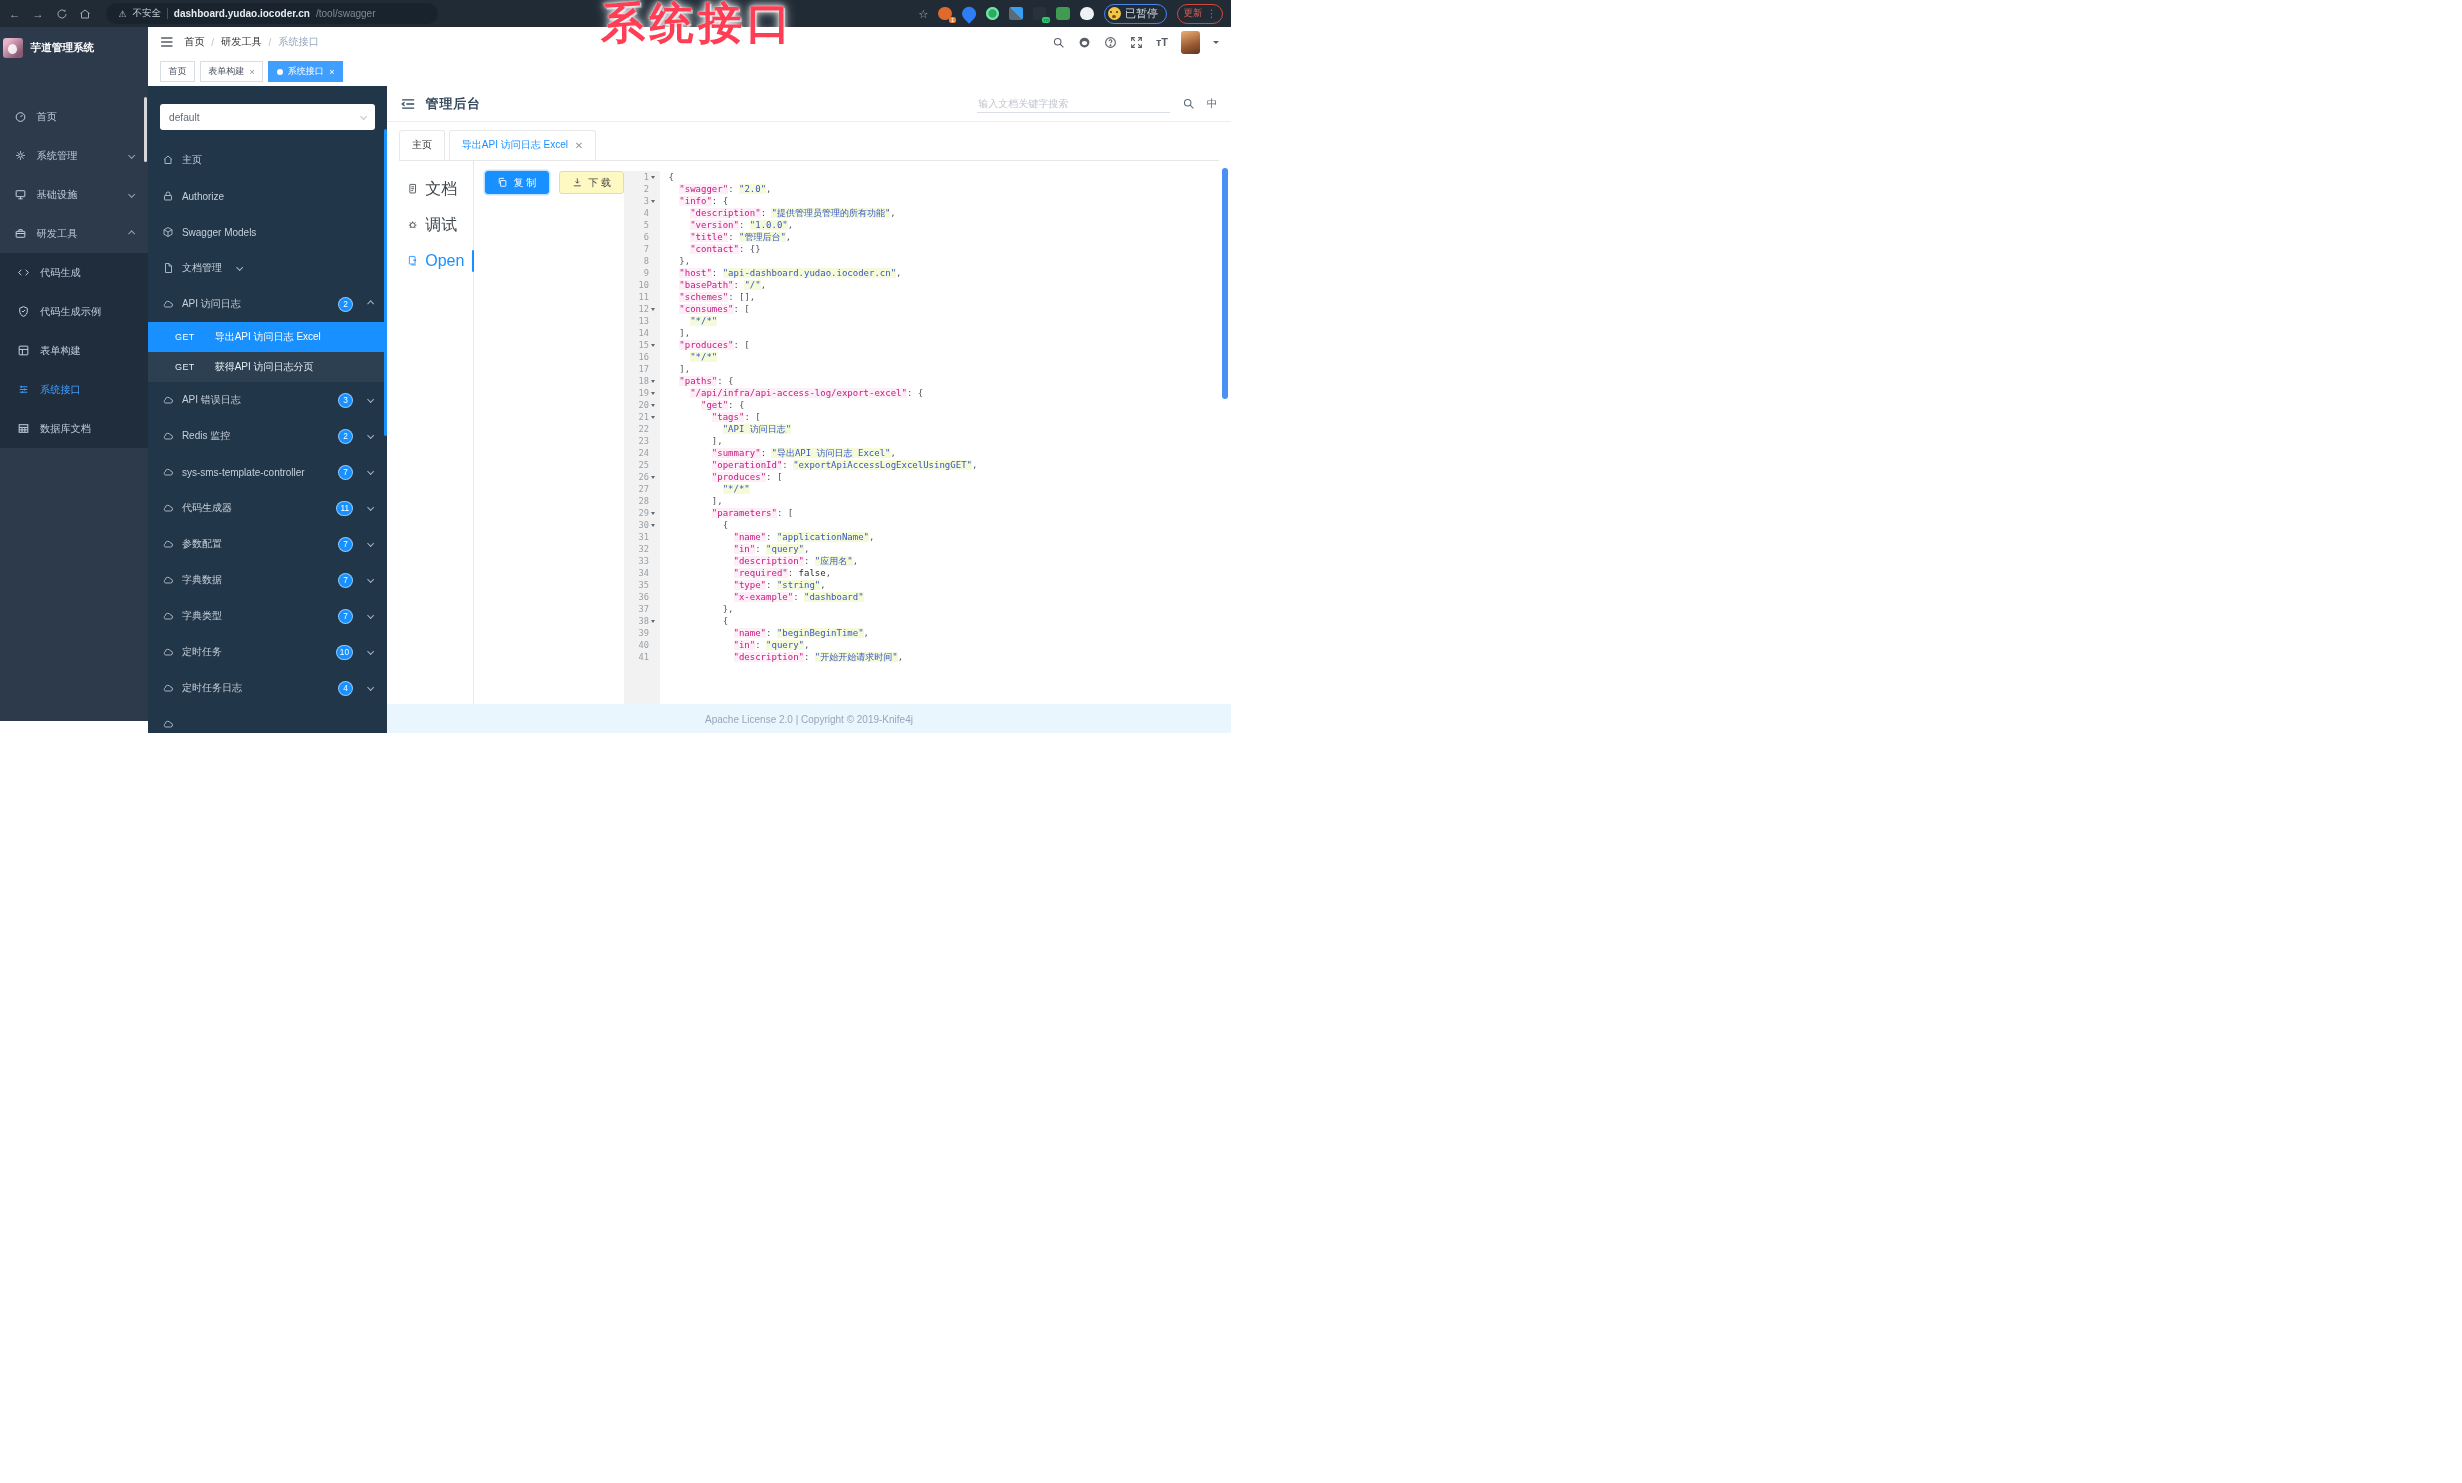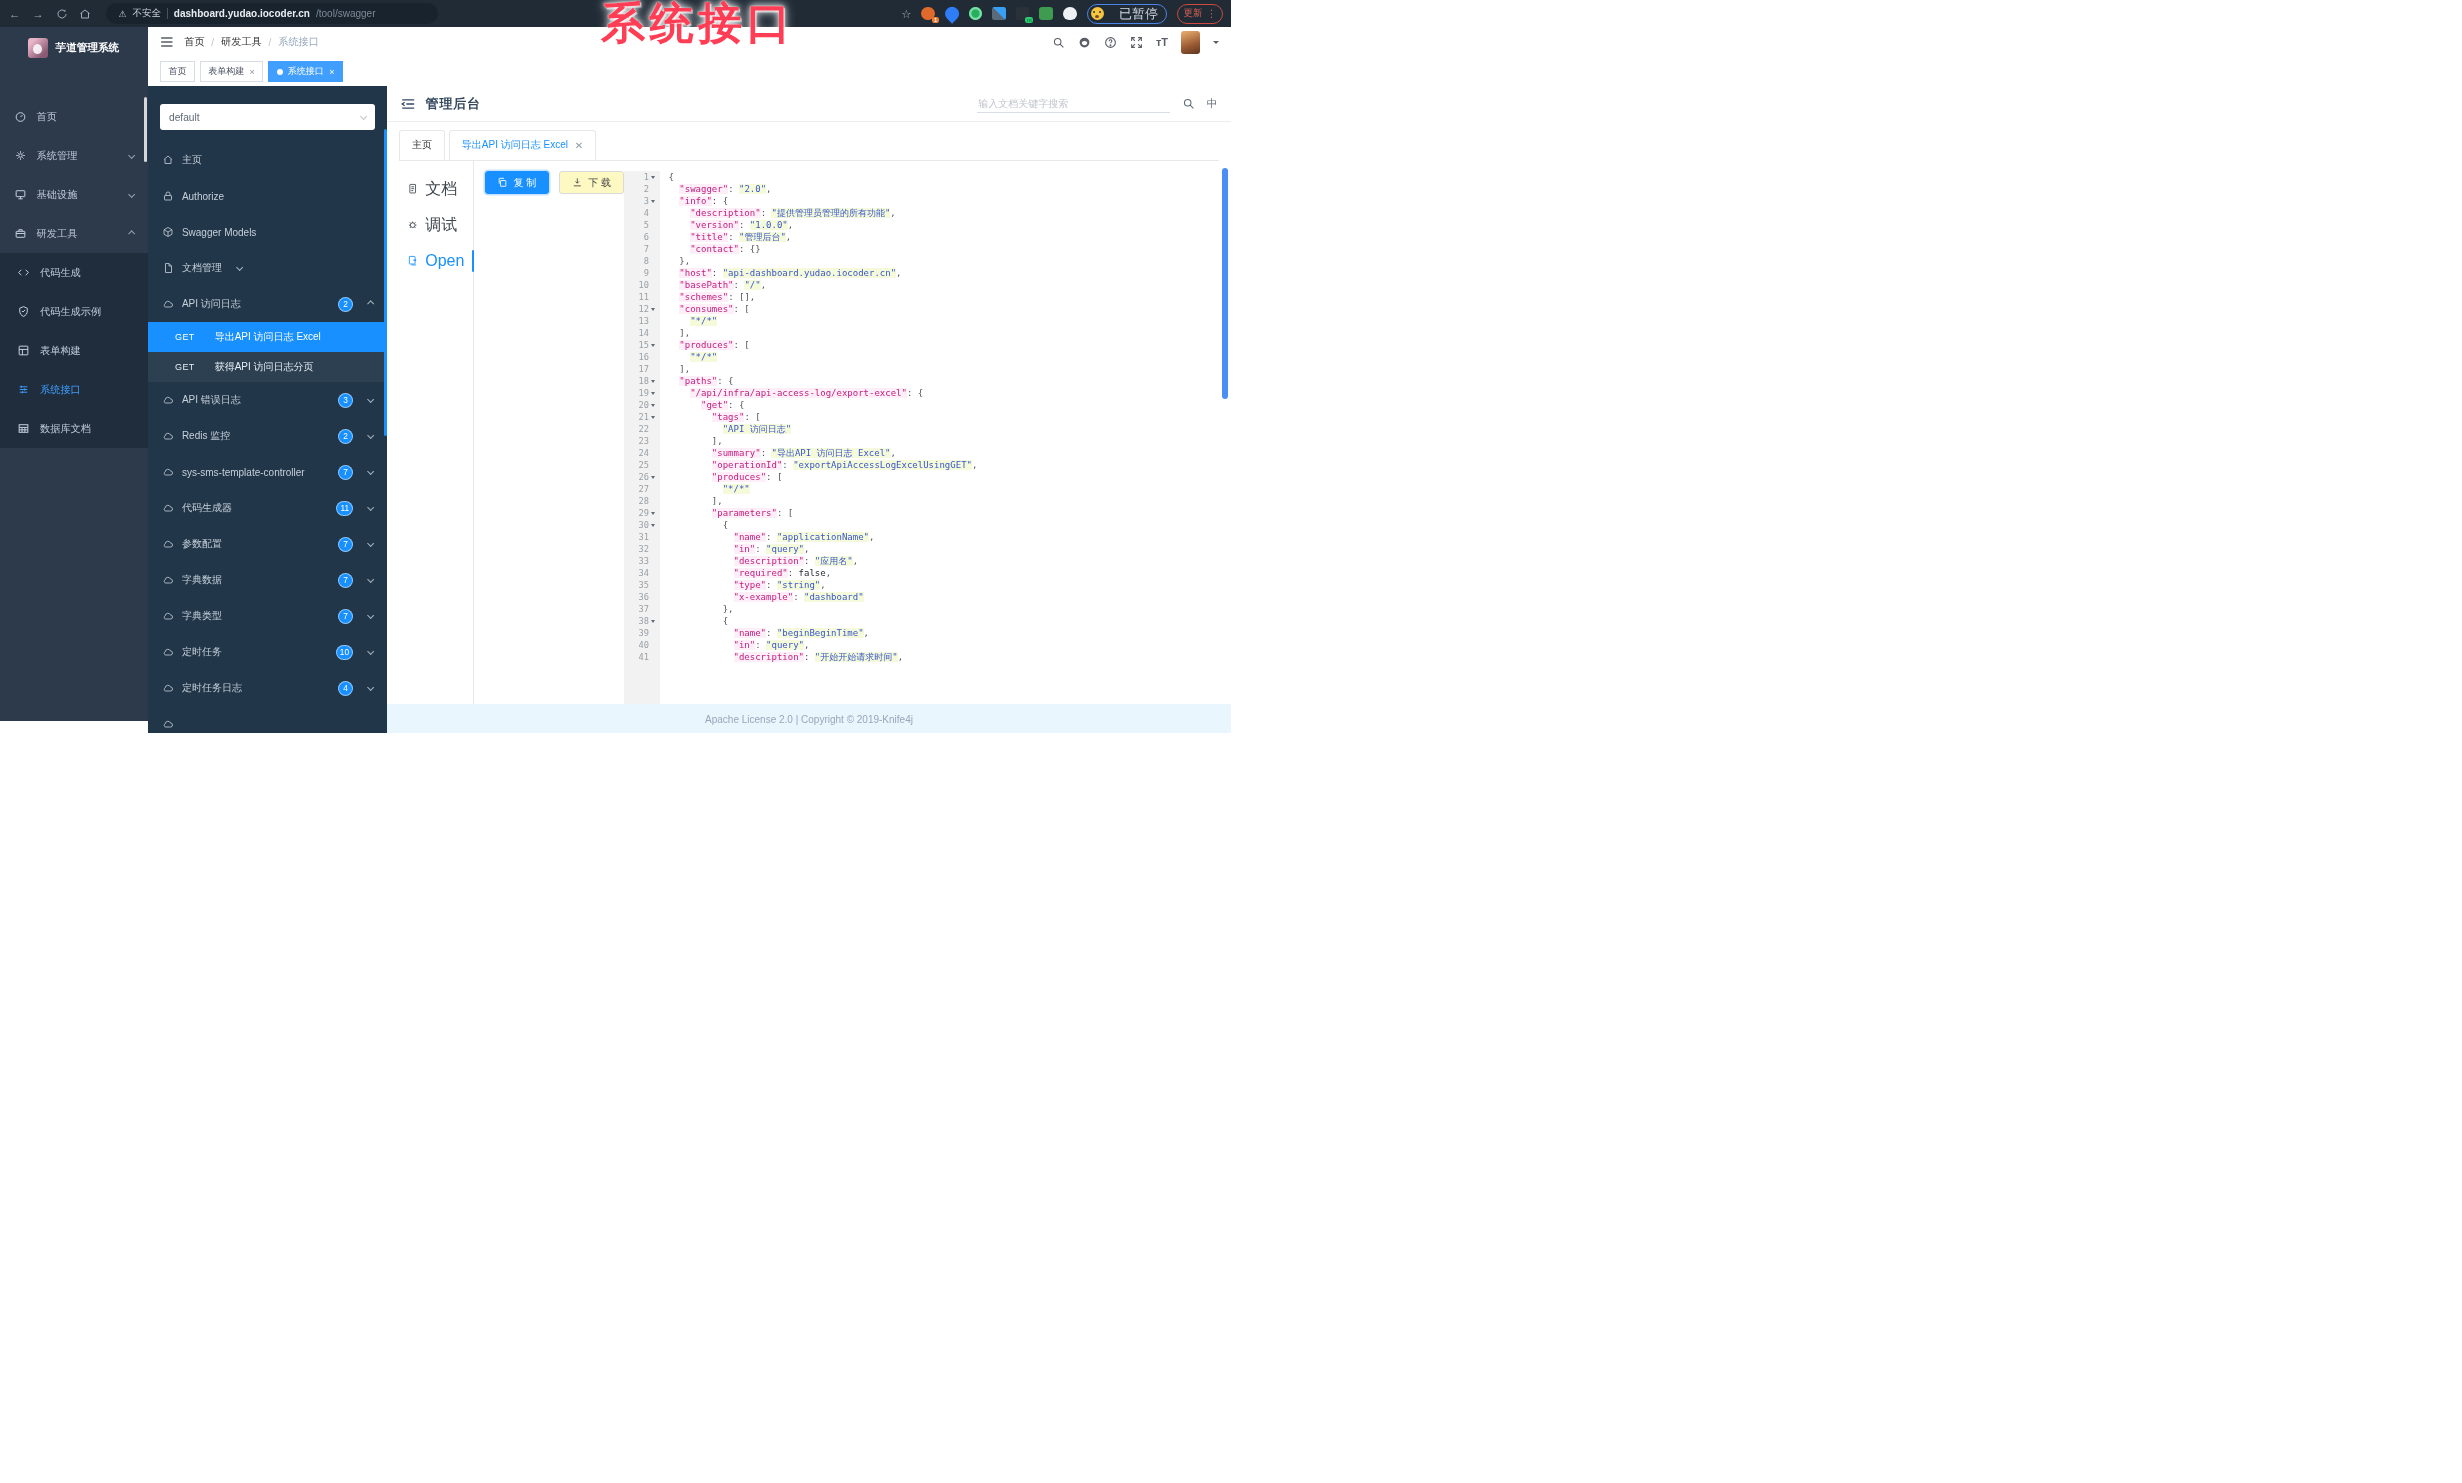--- a/index.html
+++ b/index.html
@@ -30,35 +30,35 @@
   .e4 { background:linear-gradient(45deg,#5a6b7a 50%,#37a0f4 50%); border-radius:2.3px; }
   .e5 { background:#2b3138; border-radius:2.3px; }
   .e6 { background:#3e9b4f; border-radius:3px; }
   .e7 { background:#eef2f5; border-radius:50% 50% 45% 45%; }
   .paused-pill { display:flex; align-items:center; gap:4.5px; height:20px; border:1.5px solid #4b85e8;
     border-radius:10.6px; padding:0 7.6px 0 3px; }
   .face { width:13px; height:13px; background:#f5c542; border-radius:50%; position:relative; }
   .face::before, .face::after { content:""; position:absolute; top:3.8px; width:2.3px; height:2.3px; border-radius:50%; background:#333; }
   .face::before { left:2.3px; } .face::after { right:2.3px; }
   .face .mouth { position:absolute; left:4.5px; top:7.6px; width:3.8px; height:3px; border-radius:50%; background:#7a4a1f; }
-  .paused-label { font-size:13px; color:#d3dae2;margin-left:11px; }
+  .paused-label { font-size:11px; color:#d3dae2; }
   .update-pill { display:flex; align-items:center; gap:3.8px; height:20px; border:1.5px solid #cf4a3d;
     border-radius:10.6px; padding:0 6px; color:#d86052; }
   .update-label { font-size:9.5px; }
   .vdots { font-size:10px; color:#d86052; letter-spacing:0; }
 
   
   .overlay-title { position:absolute; left:601px; top:-6px; z-index:99; font-size:44px; font-weight:bold;
     color:#ff3e55; letter-spacing:4.5px;
     text-shadow:0 0 1.5px #fff, 0 0 6px rgba(255,255,255,.95), 0 0 12px rgba(255,255,255,.85), 1.5px 1.5px 0.8px rgba(255,255,255,.6); }
 
   
   .sidebar-a { position:absolute; top:27px; left:0; width:148px; height:694px; background:#2d3a4b;
     color:#bfcbd9; overflow:hidden; }
-  .logo-row { height:41px; display:flex; align-items:center; gap:7.6px; padding-left:28px; }
+  .logo-row { height:41px; display:flex; align-items:center; gap:7.6px; padding-left:3px; }
   .logo-img { width:20px; height:20px; border-radius:3px; background:linear-gradient(135deg,#e8b4c8 20%,#8a5a74 80%); position:relative; overflow:hidden; }
   .logo-img::after { content:""; position:absolute; left:5.3px; top:6px; width:9px; height:10.6px; border-radius:50% 50% 45% 45%; background:rgba(255,255,255,.85); }
   .logo-title { font-size:10.6px; font-weight:bold; color:#fff; }
   .menu-a { margin-top:29px; }
   .item-a { height:39px; display:flex; align-items:center; gap:10px; padding:0 13.6px; font-size:10.2px; cursor:pointer; }
   .submenu-a { background:#1f2d3d; }
   .submenu-a .item-a { padding-left:17px; }
   .item-a .ico { width:13px; height:13px; color:#c9d4e0; flex:0 0 auto; }
   .item-a.active, .item-a.active .ico { color:#409eff; }
   .item-a .chev { margin-left:auto; opacity:.7; }

